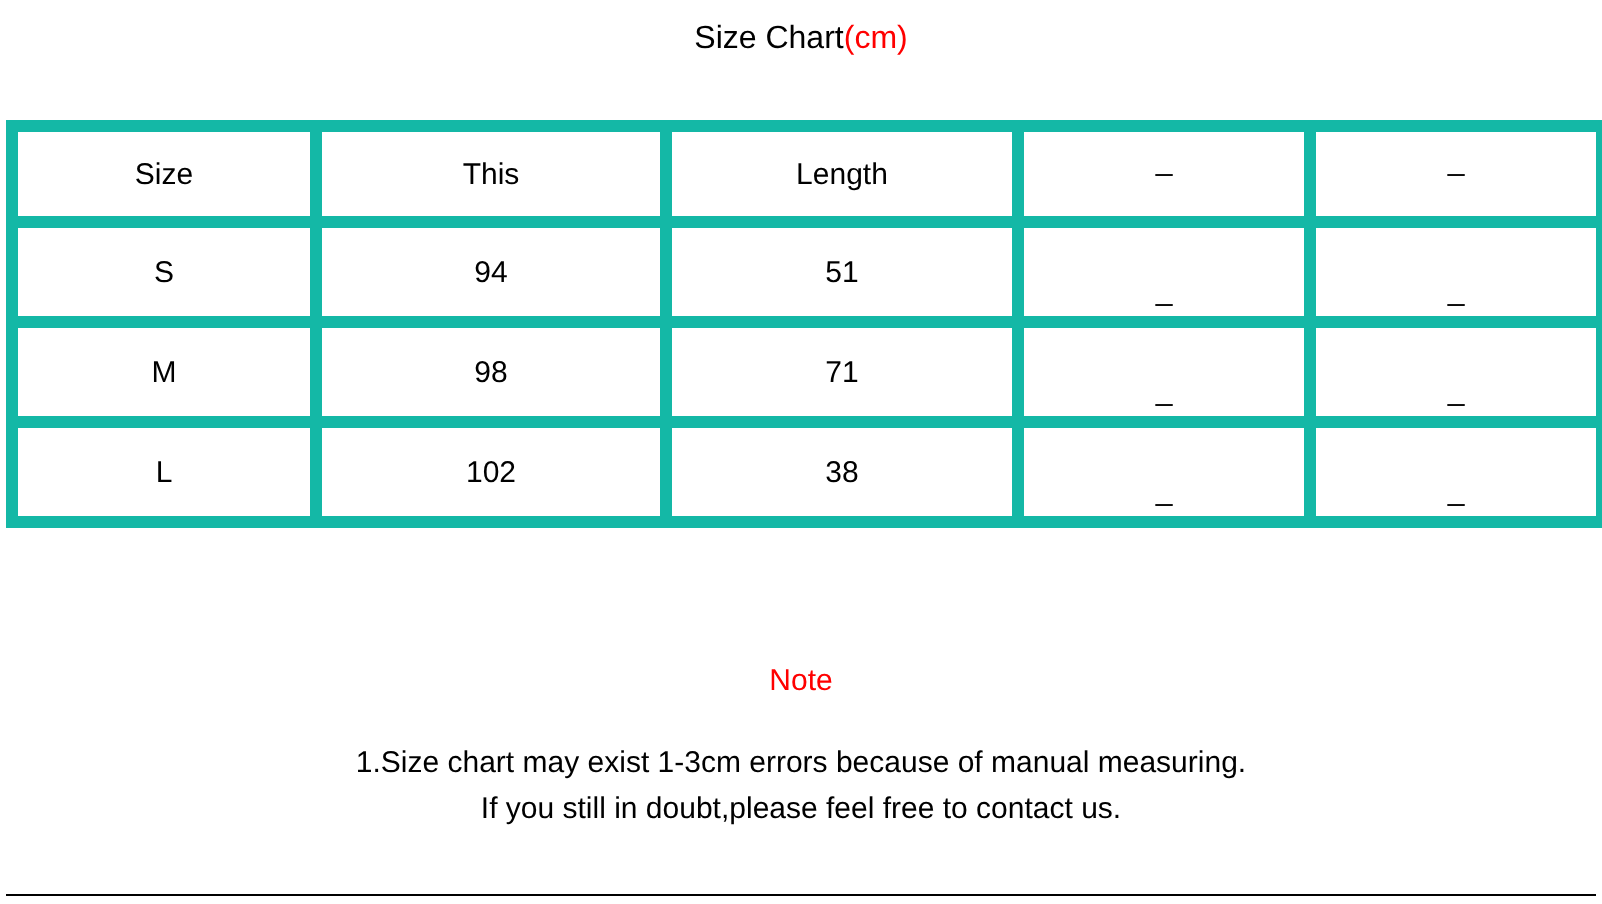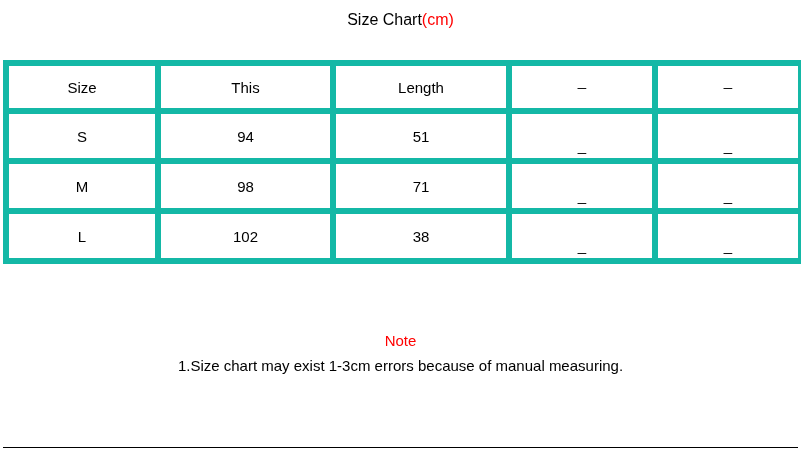--- a/index.html
+++ b/index.html
@@ -84,21 +84,21 @@
     position: absolute;
     left: 3px;
     top: 330px;
     width: 795px;
     text-align: center;
   }
   .note-title {
     font-size: 15px;
     color: #ff0000;
     line-height: 22px;
-    margin-bottom: 2px;
+    margin-bottom: 18px;
   }
   .note-line {
     font-size: 15px;
     color: #000000;
     line-height: 23px;
     white-space: nowrap;
     text-align: center;
   }
 
   
@@ -163,17 +163,18 @@
         </tr>
 
 
       </tbody>
     </table>
   </div>
 
   <div class="note-block">
     <div class="note-title">Note</div>
     <div class="note-line">1.Size chart may exist 1-3cm errors because of manual measuring.</div>
+    <div class="note-line">If you still in doubt,please feel free to contact us.</div>
   </div>
 
   <div class="bottom-rule"></div>
 
 </div>
 
 </body></html>

